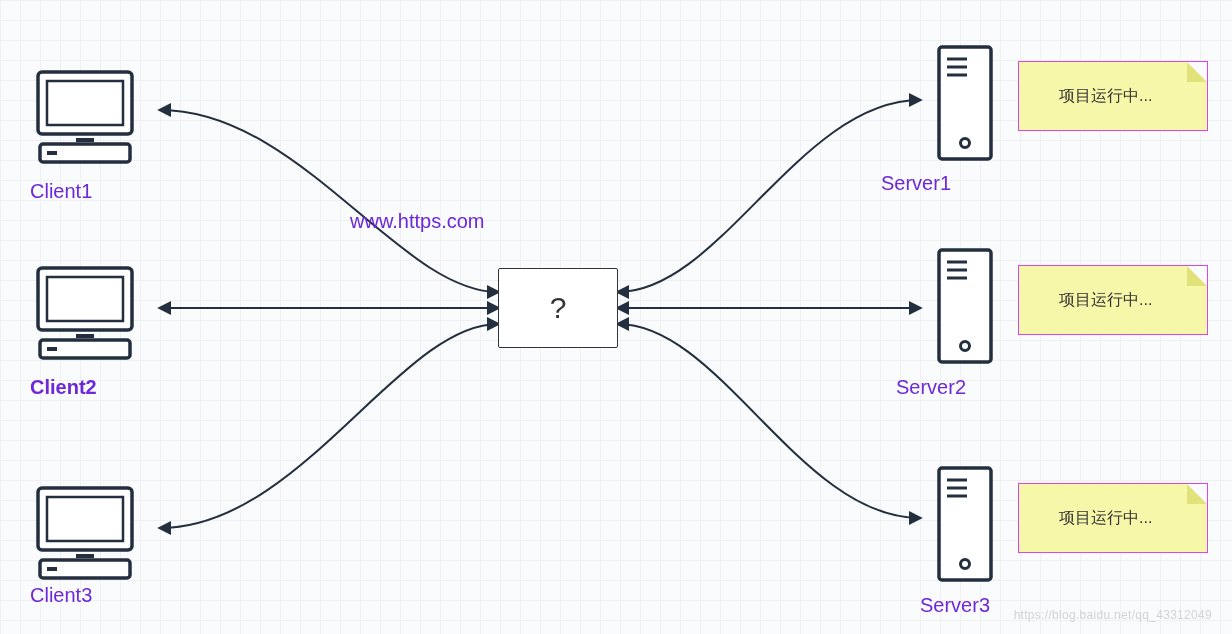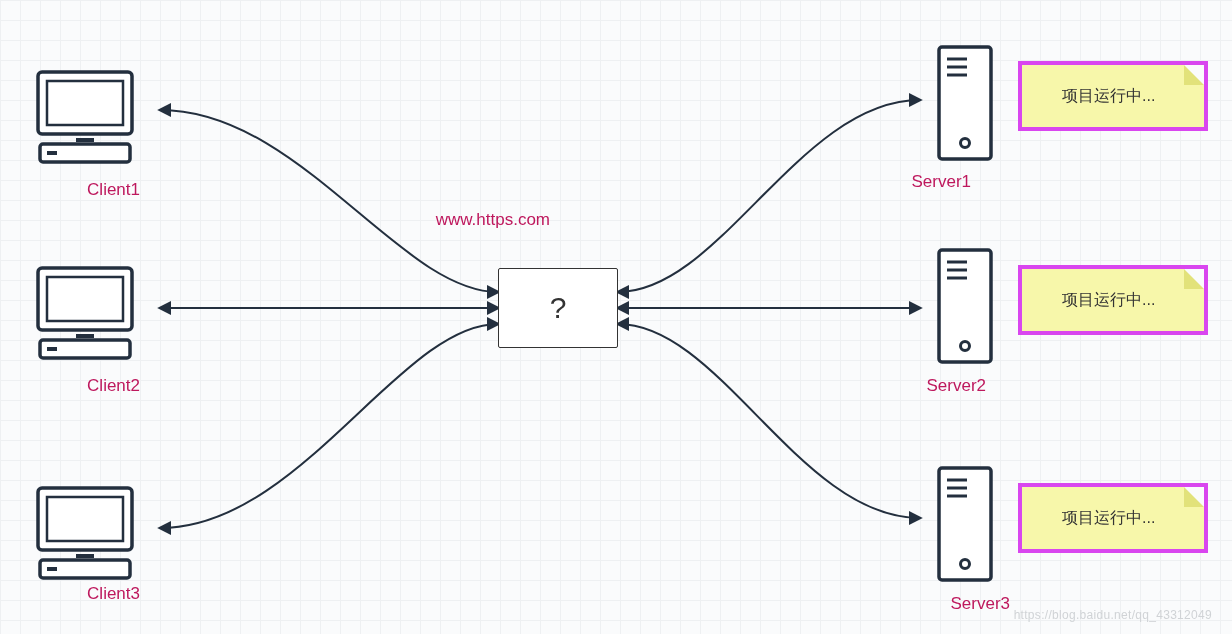--- a/index.html
+++ b/index.html
@@ -6,29 +6,29 @@
   html, body { width: 1232px; height: 634px; overflow: hidden; }
   body {
     font-family: -apple-system, "Segoe UI", Arial, sans-serif;
     background:
       linear-gradient(to right, #eef0f2 1px, transparent 1px) 0 0 / 20px 20px,
       linear-gradient(to bottom, #eef0f2 1px, transparent 1px) 0 0 / 20px 20px,
       #fafbfc;
     position: relative;
   }
   .abs { position: absolute; }
-  .label { font-size: 17px; color: #be185d; text-align: right; }
+  .label { font-size: 20px; color: #6d28d9; text-align: left; }
   .center-box {
     width: 120px; height: 80px; left: 498px; top: 268px;
     background: #fff; border: 1.5px solid #333; border-radius: 2px;
     display: flex; align-items: center; justify-content: center;
     font-size: 30px; color: #333;
   }
   .note {
-    width: 190px; height: 70px; background: #f7f7aa; border: 4px solid #d946ef;
+    width: 190px; height: 70px; background: #f7f7aa; border: 1px solid #d946ef;
     display: flex; align-items: center; justify-content: flex-start;
     padding-left: 40px; font-size: 16px; color: #333;
   }
   .note::after {
     content: ""; position: absolute; top: 0; right: 0; width: 0; height: 0;
     border-top: 20px solid #fafbfc; border-left: 20px solid #e2e27a;
   }
   .note::before {
     content: ""; position: absolute; top: 0; right: 0; width: 20px; height: 20px;
     background: transparent;
@@ -74,21 +74,21 @@
 
 <div class="abs" style="left:30px; top:258px;">
   <svg width="110" height="110" viewBox="0 0 110 110">
     <rect x="8" y="10" width="94" height="62" rx="4" fill="#fff" stroke="#232f3e" stroke-width="3.5"></rect>
     <rect x="17" y="19" width="76" height="44" fill="#fff" stroke="#232f3e" stroke-width="2.5"></rect>
     <rect x="10" y="82" width="90" height="18" rx="3" fill="#fff" stroke="#232f3e" stroke-width="3.5"></rect>
     <rect x="17" y="89" width="10" height="4" fill="#232f3e"></rect>
     <line x1="46" y1="78" x2="64" y2="78" stroke="#232f3e" stroke-width="4"></line>
   </svg>
 </div>
-<div class="abs label" style="left:30px; top:376px; width:110px;">Client2</div>
+<div class="abs label" style="left:30px; top:376px; width:110px;font-weight:bold;">Client2</div>
 
 <div class="abs" style="left:30px; top:478px;">
   <svg width="110" height="110" viewBox="0 0 110 110">
     <rect x="8" y="10" width="94" height="62" rx="4" fill="#fff" stroke="#232f3e" stroke-width="3.5"></rect>
     <rect x="17" y="19" width="76" height="44" fill="#fff" stroke="#232f3e" stroke-width="2.5"></rect>
     <rect x="10" y="82" width="90" height="18" rx="3" fill="#fff" stroke="#232f3e" stroke-width="3.5"></rect>
     <rect x="17" y="89" width="10" height="4" fill="#232f3e"></rect>
     <line x1="46" y1="78" x2="64" y2="78" stroke="#232f3e" stroke-width="4"></line>
   </svg>
 </div>

